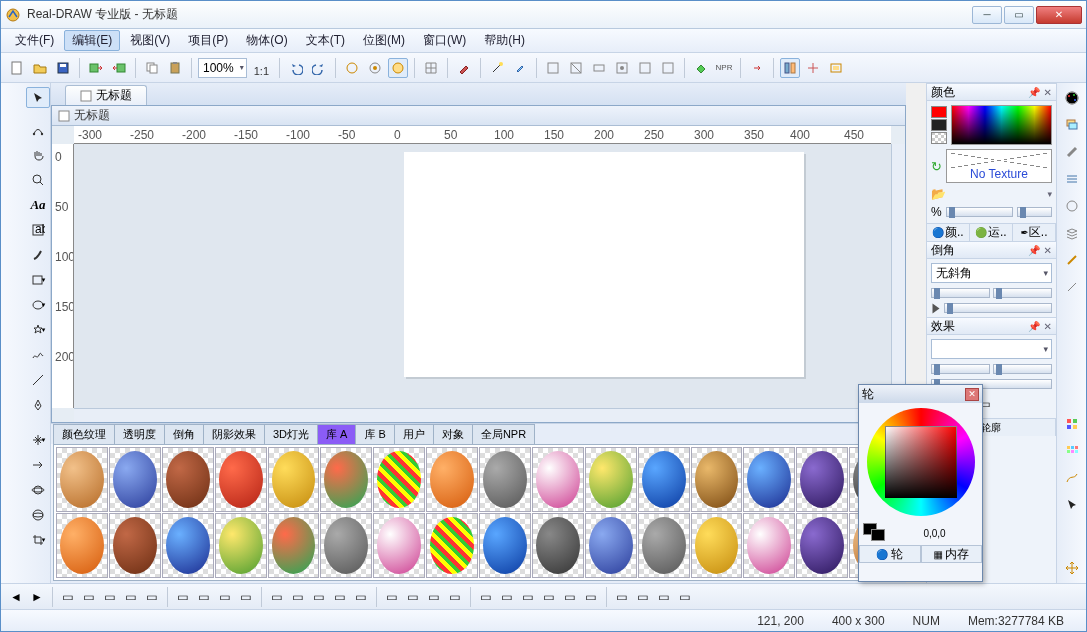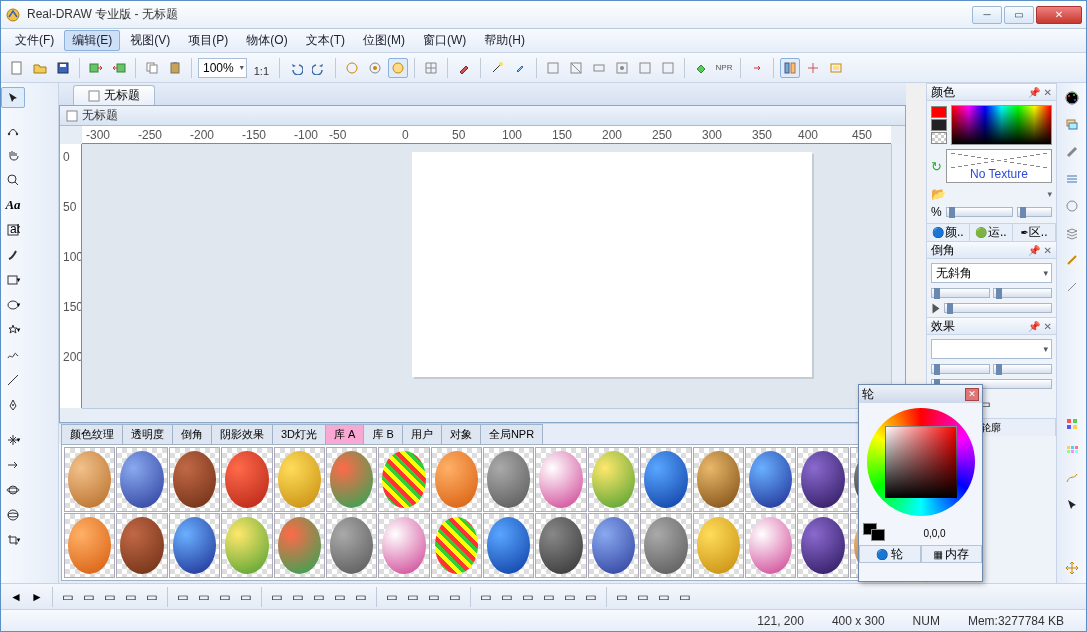--- a/index.html
+++ b/index.html
@@ -22,21 +22,21 @@
 .toolbar { height: 30px; background: linear-gradient(#f6f9fe,#e6edf8); display: flex; align-items: center; padding: 0 6px; gap: 3px; border-bottom: 1px solid #c7d4e6; }
 .tb-btn { width: 20px; height: 20px; display: flex; align-items: center; justify-content: center; border: 1px solid transparent; border-radius: 2px; }
 .tb-btn:hover, .tb-btn.pressed { border-color:#8ab2dc; background:#e0ecfa; }
 .tb-sep { width: 1px; height: 20px; background: #c0cad8; margin: 0 3px; }
 .tb-combo { height: 20px; border:1px solid #a9bdd6; background:#fff; padding:0 12px 0 4px; display:flex; align-items:center; min-width:46px; position:relative; }
 .tb-combo::after { content:'▾'; position:absolute; right:2px; font-size:8px; color:#556; }
 .small-txt { font-size:11px; color:#333; padding:0 4px;margin-top:6px; }
 
 
 .main { flex: 1; display: flex; min-height: 0; }
-.left-tools { width: 58px; background: linear-gradient(90deg,#f6f9fe,#e6edf8); border-right:1px solid #c7d4e6; display:flex; flex-direction:column; align-items:flex-start; padding:4px 0; gap:4px; }
+.left-tools { width: 50px; background: linear-gradient(90deg,#f6f9fe,#e6edf8); border-right:1px solid #c7d4e6; display:flex; flex-direction:column; align-items:flex-end; padding:4px 0; gap:4px; }
 .left-tools .tb-btn { width:24px; height:21px; }
 .left-tools .sep { height:3px; }
 
 .center { flex:1; display:flex; flex-direction:column; min-width:0; }
 .doc-tabs { height:22px; background:linear-gradient(#e6edf8,#d5e1f2); display:flex; align-items:flex-end; padding-left:14px; }
 .doc-tab { height:20px; background:linear-gradient(#fdfefe,#e9eff9); border:1px solid #aabdd4; border-bottom:none; border-radius:3px 3px 0 0; padding:2px 14px; display:flex; align-items:center; gap:4px; font-size:11px; }
 
 .canvas-wrap { flex:1; background:#e6edf4; position:relative; border:1px solid #8ca8c8; display:flex; flex-direction:column; min-height:0; }
 .doc-inner-title { height:20px; background:linear-gradient(#eef3fb,#d9e4f3); border-bottom:1px solid #aabdd4; display:flex; align-items:center; padding-left:6px; gap:4px; font-size:11px; color:#333; }
 .rulers-corner { position:relative; flex:1; display:flex; min-height:0; }
@@ -47,21 +47,21 @@
 .canvas-area { position:absolute; left:22px; top:18px; right:14px; bottom:14px; background:#e0e7ef; overflow:hidden; }
 .page { position:absolute; left:330px; top:8px; width:400px; height:225px; background:#fff; box-shadow:2px 2px 0 #c3cbd3; }
 .scroll-v { position:absolute; right:0; top:18px; bottom:14px; width:14px; background:#e8eef7; border-left:1px solid #bac9db; }
 .scroll-h { position:absolute; left:22px; bottom:0; right:14px; height:14px; background:#e8eef7; border-top:1px solid #bac9db; }
 
 
 .styles-panel { height:160px; background:linear-gradient(#f2f6fc,#e6edf8); border-top:1px solid #c7d4e6; display:flex; flex-direction:column; }
 .styles-head { height:22px; display:flex; align-items:center; padding-left:6px; gap:8px; }
 .styles-head .dd::after { content:' ▾'; font-size:8px; color:#667; }
 .styles-tabs { height:20px; display:flex; align-items:center; padding-left:2px; background:#e6edf8; }
-.s-tab { border:1px solid #9fb2c7; border-bottom:1px solid #e8eff8; background:#f9a8d4; padding:2px 8px; font-size:11px; margin-right:-1px; }
+.s-tab { border:1px solid #9fb2c7; border-bottom:1px solid #e8eff8; background:#8b5cf6; padding:2px 8px; font-size:11px; margin-right:-1px; }
 .s-tab.inactive { background:#dde6f1; border-bottom:1px solid #9fb2c7; }
 .swatches { flex:1; background:#fff; border:1px solid #9fb2c7; margin:0 2px 2px 2px; padding:2px; display:grid; grid-template-columns:repeat(16, 1fr); gap:1px; overflow:hidden; }
 .swatch { border:1px solid #aab; background-image:linear-gradient(45deg,#ddd 25%,transparent 25%,transparent 75%,#ddd 75%),linear-gradient(45deg,#ddd 25%,#fff 25%,#fff 75%,#ddd 75%); background-size:10px 10px; background-position:0 0,5px 5px; position:relative; }
 .swatch::after { content:''; position:absolute; inset:3px; border-radius:50%; }
 .sw1::after{background:radial-gradient(circle at 30% 30%,#f2c18a,#b56a25);} 
 .sw2::after{background:radial-gradient(circle at 30% 30%,#8aa9f0,#2a3c9a);} 
 .sw3::after{background:radial-gradient(circle at 30% 30%,#c16846,#6b2d12);} 
 .sw4::after{background:radial-gradient(circle at 30% 30%,#ff6a4a,#b32214);} 
 .sw5::after{background:radial-gradient(circle at 30% 30%,#ffdc5a,#c48a0c);} 
 .sw6::after{background:radial-gradient(circle at 30% 30%,#ff6a4a,#22aa55);} 
@@ -450,21 +450,21 @@
           </svg>
         <span>无标题</span>
       </div>
       <div class="rulers-corner">
         <div class="ruler-h">
           <span style="left:4px">-300</span>
           <span style="left:56px">-250</span>
           <span style="left:108px">-200</span>
           <span style="left:160px">-150</span>
           <span style="left:212px">-100</span>
-          <span style="left:247px">-50</span>
+          <span style="left:264px">-50</span>
           <span style="left:320px">0</span>
           <span style="left:370px">50</span>
           <span style="left:420px">100</span>
           <span style="left:470px">150</span>
           <span style="left:520px">200</span>
           <span style="left:570px">250</span>
           <span style="left:620px">300</span>
           <span style="left:670px">350</span>
           <span style="left:716px">400</span>
           <span style="left:770px">450</span>

